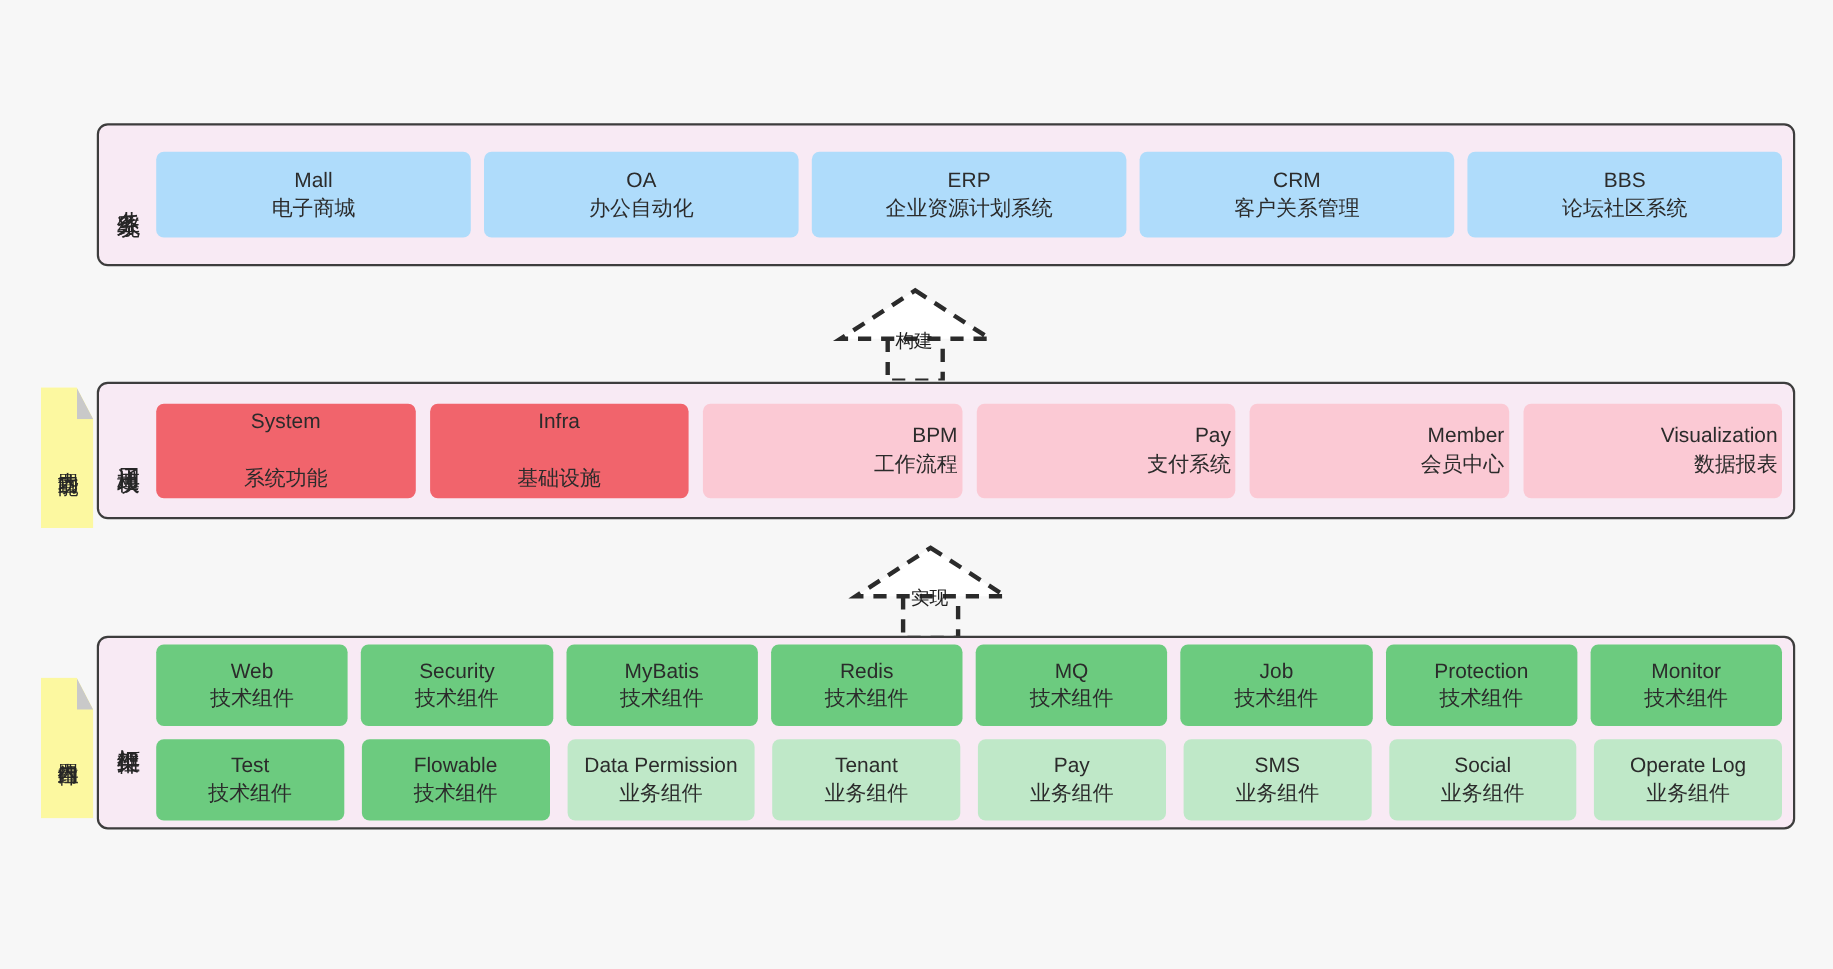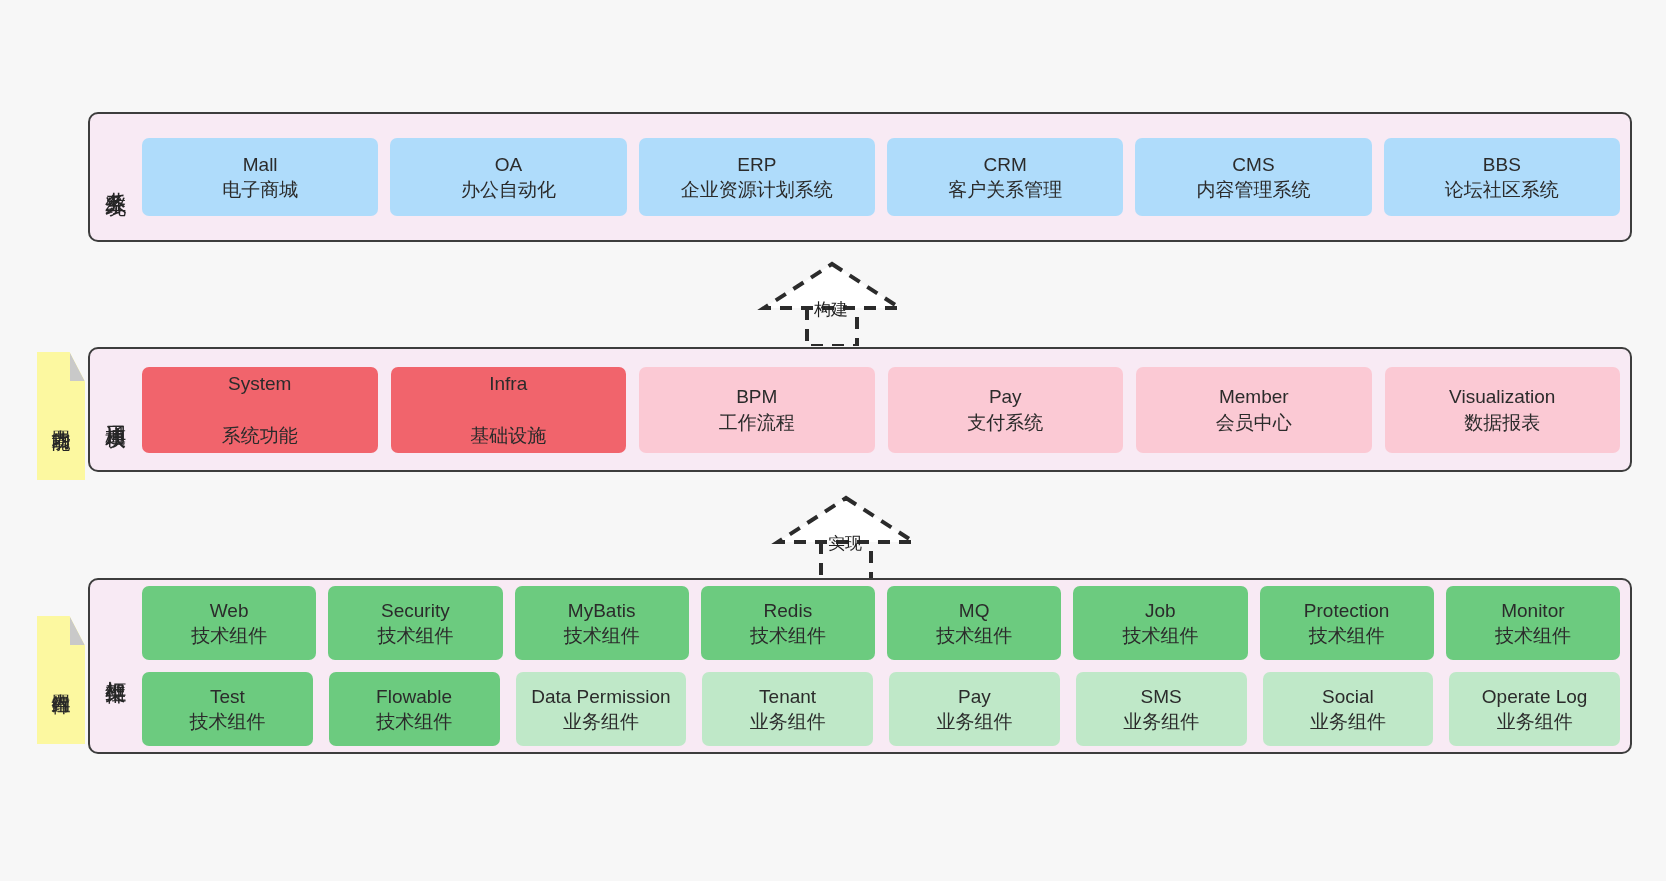--- a/index.html
+++ b/index.html
@@ -83,21 +83,21 @@
     box-sizing: border-box;
     padding: 6px 4px;
     user-select: none;
   }
   .card .t1 { white-space: nowrap; }
   .card .t2 { white-space: nowrap; }
   .card.wrap .t1 { white-space: normal; }
 
   .card.blue   { background: #afdcfb; height: 78px; }
   .card.red    { background: #f1646c; height: 86px; gap: 26px; }
-  .card.pink   { background: #fbc9d4; height: 86px; }
+  .card.pink   { background: #fbc9d4; height: 86px; align-items: flex-end; }
   .card.green  { background: #6ccb7f; height: 74px; }
   .card.lgreen { background: #bfe8c8; height: 74px; }
 
   
   .note {
     position: absolute;
     background: #fcf8a0;
     z-index: 5;
     display: flex;
     align-items: center;
@@ -155,24 +155,20 @@
         </div>
         <div class="card blue">
           <span class="t1">ERP</span>
           <span class="t2">企业资源计划系统</span>
         </div>
         <div class="card blue">
           <span class="t1">CRM</span>
           <span class="t2">客户关系管理</span>
         </div>
         <div class="card blue">
-          <span class="t1">CMS</span>
-          <span class="t2">内容管理系统</span>
-        </div>
-        <div class="card blue">
           <span class="t1">BBS</span>
           <span class="t2">论坛社区系统</span>
         </div>
       </div>
     </div>
   </div>
 
   <div class="arrow" style="left:752px; top:256px; width:160px; height:90px;text-align:right;">
     <svg width="160" height="90" viewBox="0 0 160 90">
       <polygon points="80,8 148,52 12,52" fill="#ffffff" stroke="#2b2b2b" stroke-width="4" stroke-dasharray="12,9" stroke-linejoin="miter"></polygon>

